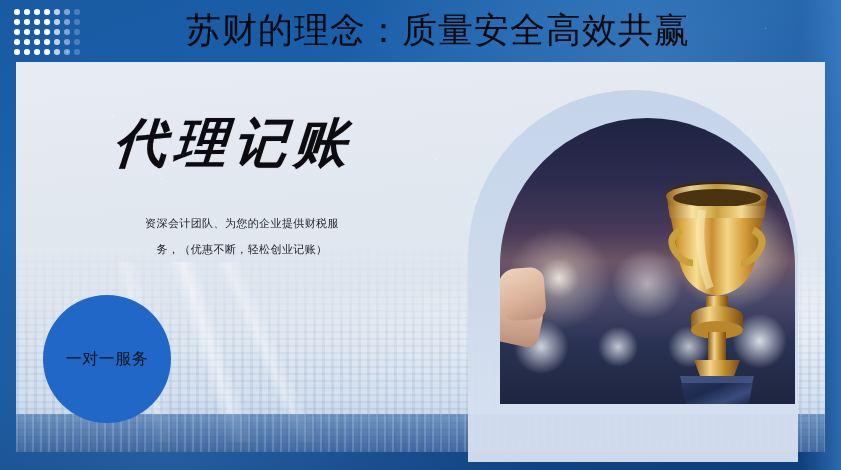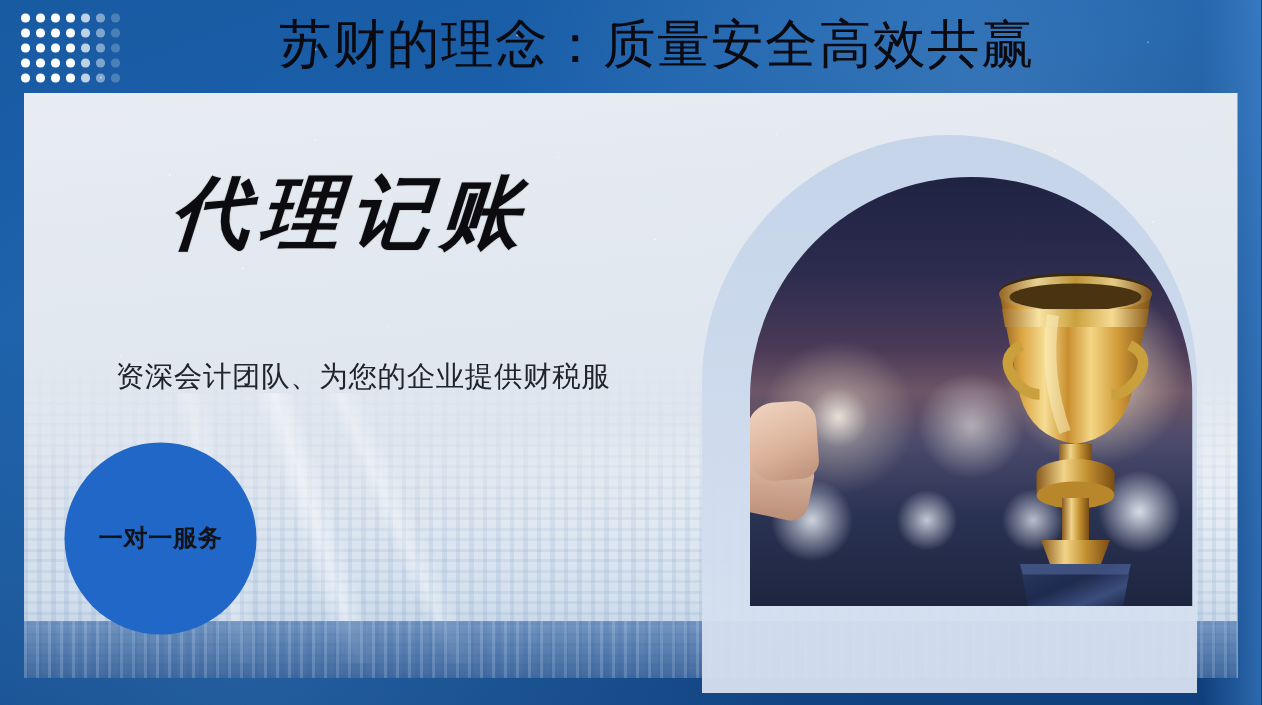--- a/index.html
+++ b/index.html
@@ -141,38 +141,37 @@
     font-family:"Liberation Serif","DejaVu Serif",serif;
     font-weight:700;
     font-style:italic;
     transform:skewX(-4deg);
     text-shadow:0 0 1px rgba(0,0,0,.35);
   }
   .subtitle{
     position:absolute;left:44px;top:210px;
     width:396px;
     text-align:center;
-    font-size:19px;line-height:26px;
+    font-size:11px;line-height:26px;
     color:#20242b;
     letter-spacing:.4px;
-    margin-top:29px;
   }
 
   
   .circles{
     position:absolute;left:43px;top:295px;
     width:440px;height:128px;
   }
   .circle{
     position:absolute;top:0;
     width:128px;height:128px;border-radius:50%;
     background:#2167c8;
     display:flex;align-items:center;justify-content:center;
   }
-  .circle:nth-of-type(1){left:0;font-weight:bold;}
+  .circle:nth-of-type(1){left:0;}
   .circle:nth-of-type(2){left:152px;}
   .circle:nth-of-type(3){left:304px;}
   .circle span{
     font-size:16px;color:#101318;letter-spacing:.5px;white-space:nowrap;
   }
 
   
   .arch-wrap{
     position:absolute;left:462px;top:62px;width:363px;height:390px;
   }
@@ -341,20 +340,21 @@
       </svg>
       <div class="arm"></div>
       <div class="hand"></div>
     </div>
   </div>
 
   <div class="headline">代理记账</div>
 
   <div class="subtitle">
     <div>资深会计团队、为您的企业提供财税服</div>
+    <div>务，（优惠不断，轻松创业记账）</div>
   </div>
 
   <div class="circles">
     <div class="circle">
       <span>一对一服务</span>
     </div>
   </div>
 
 </div>
 

